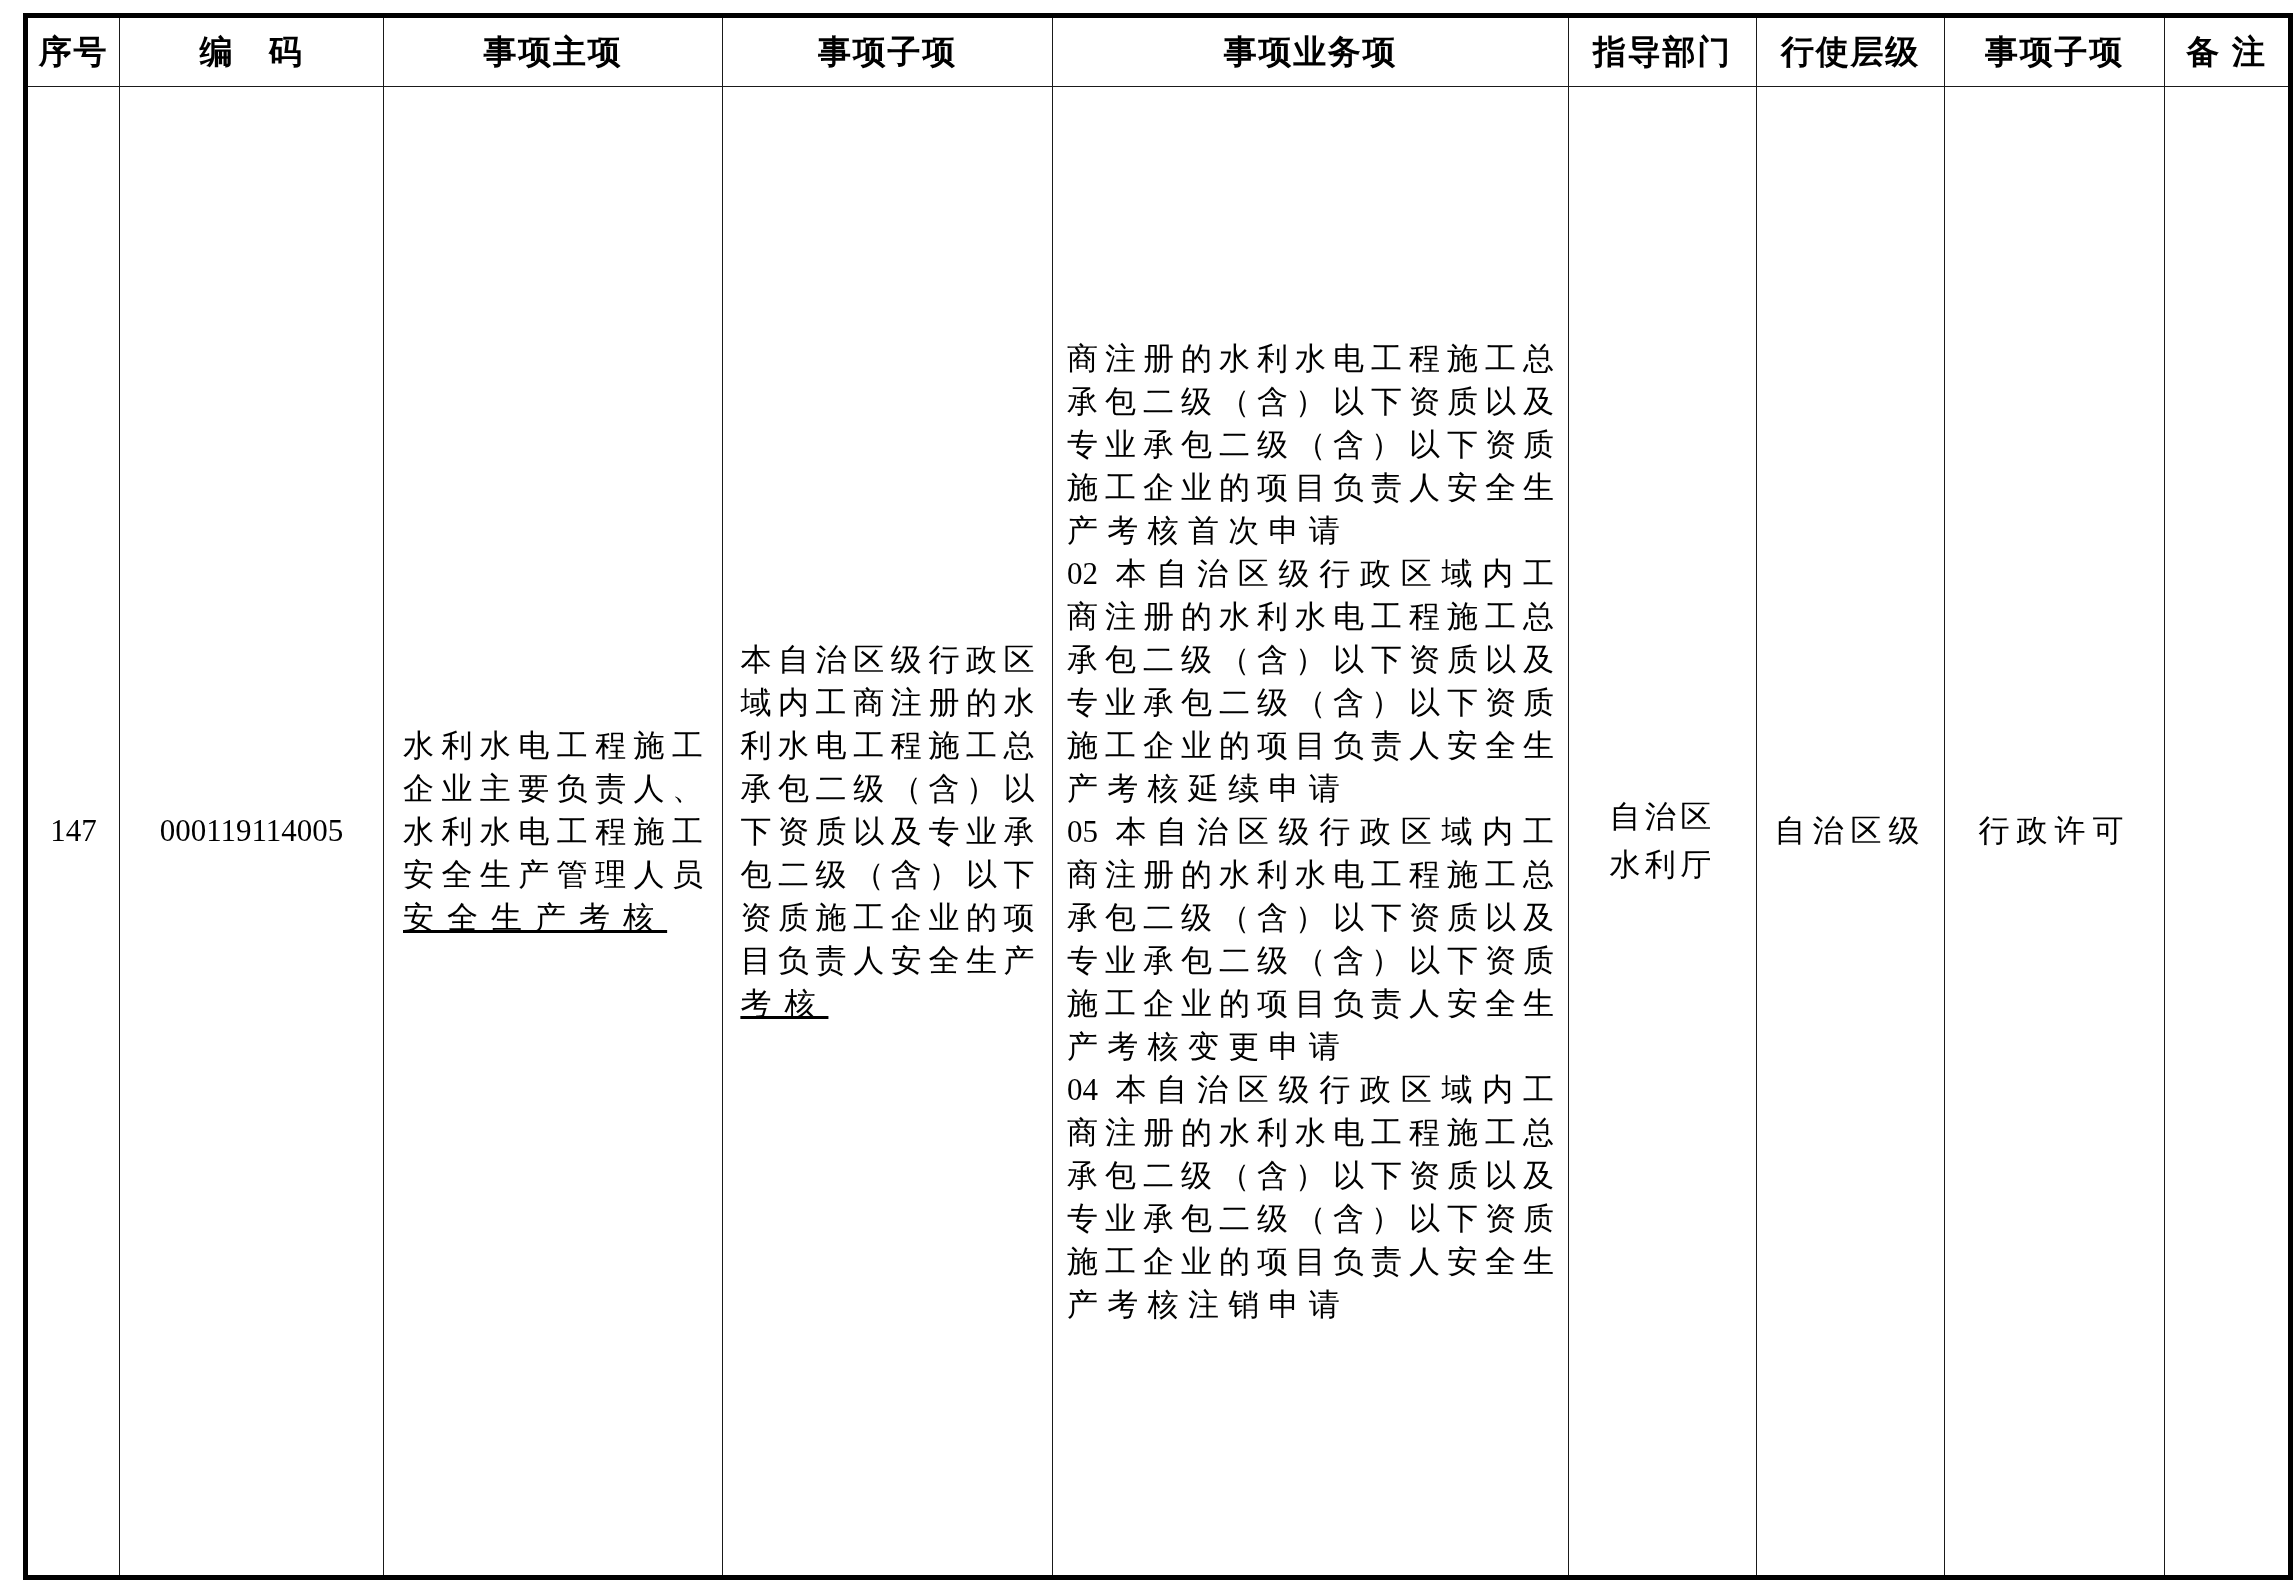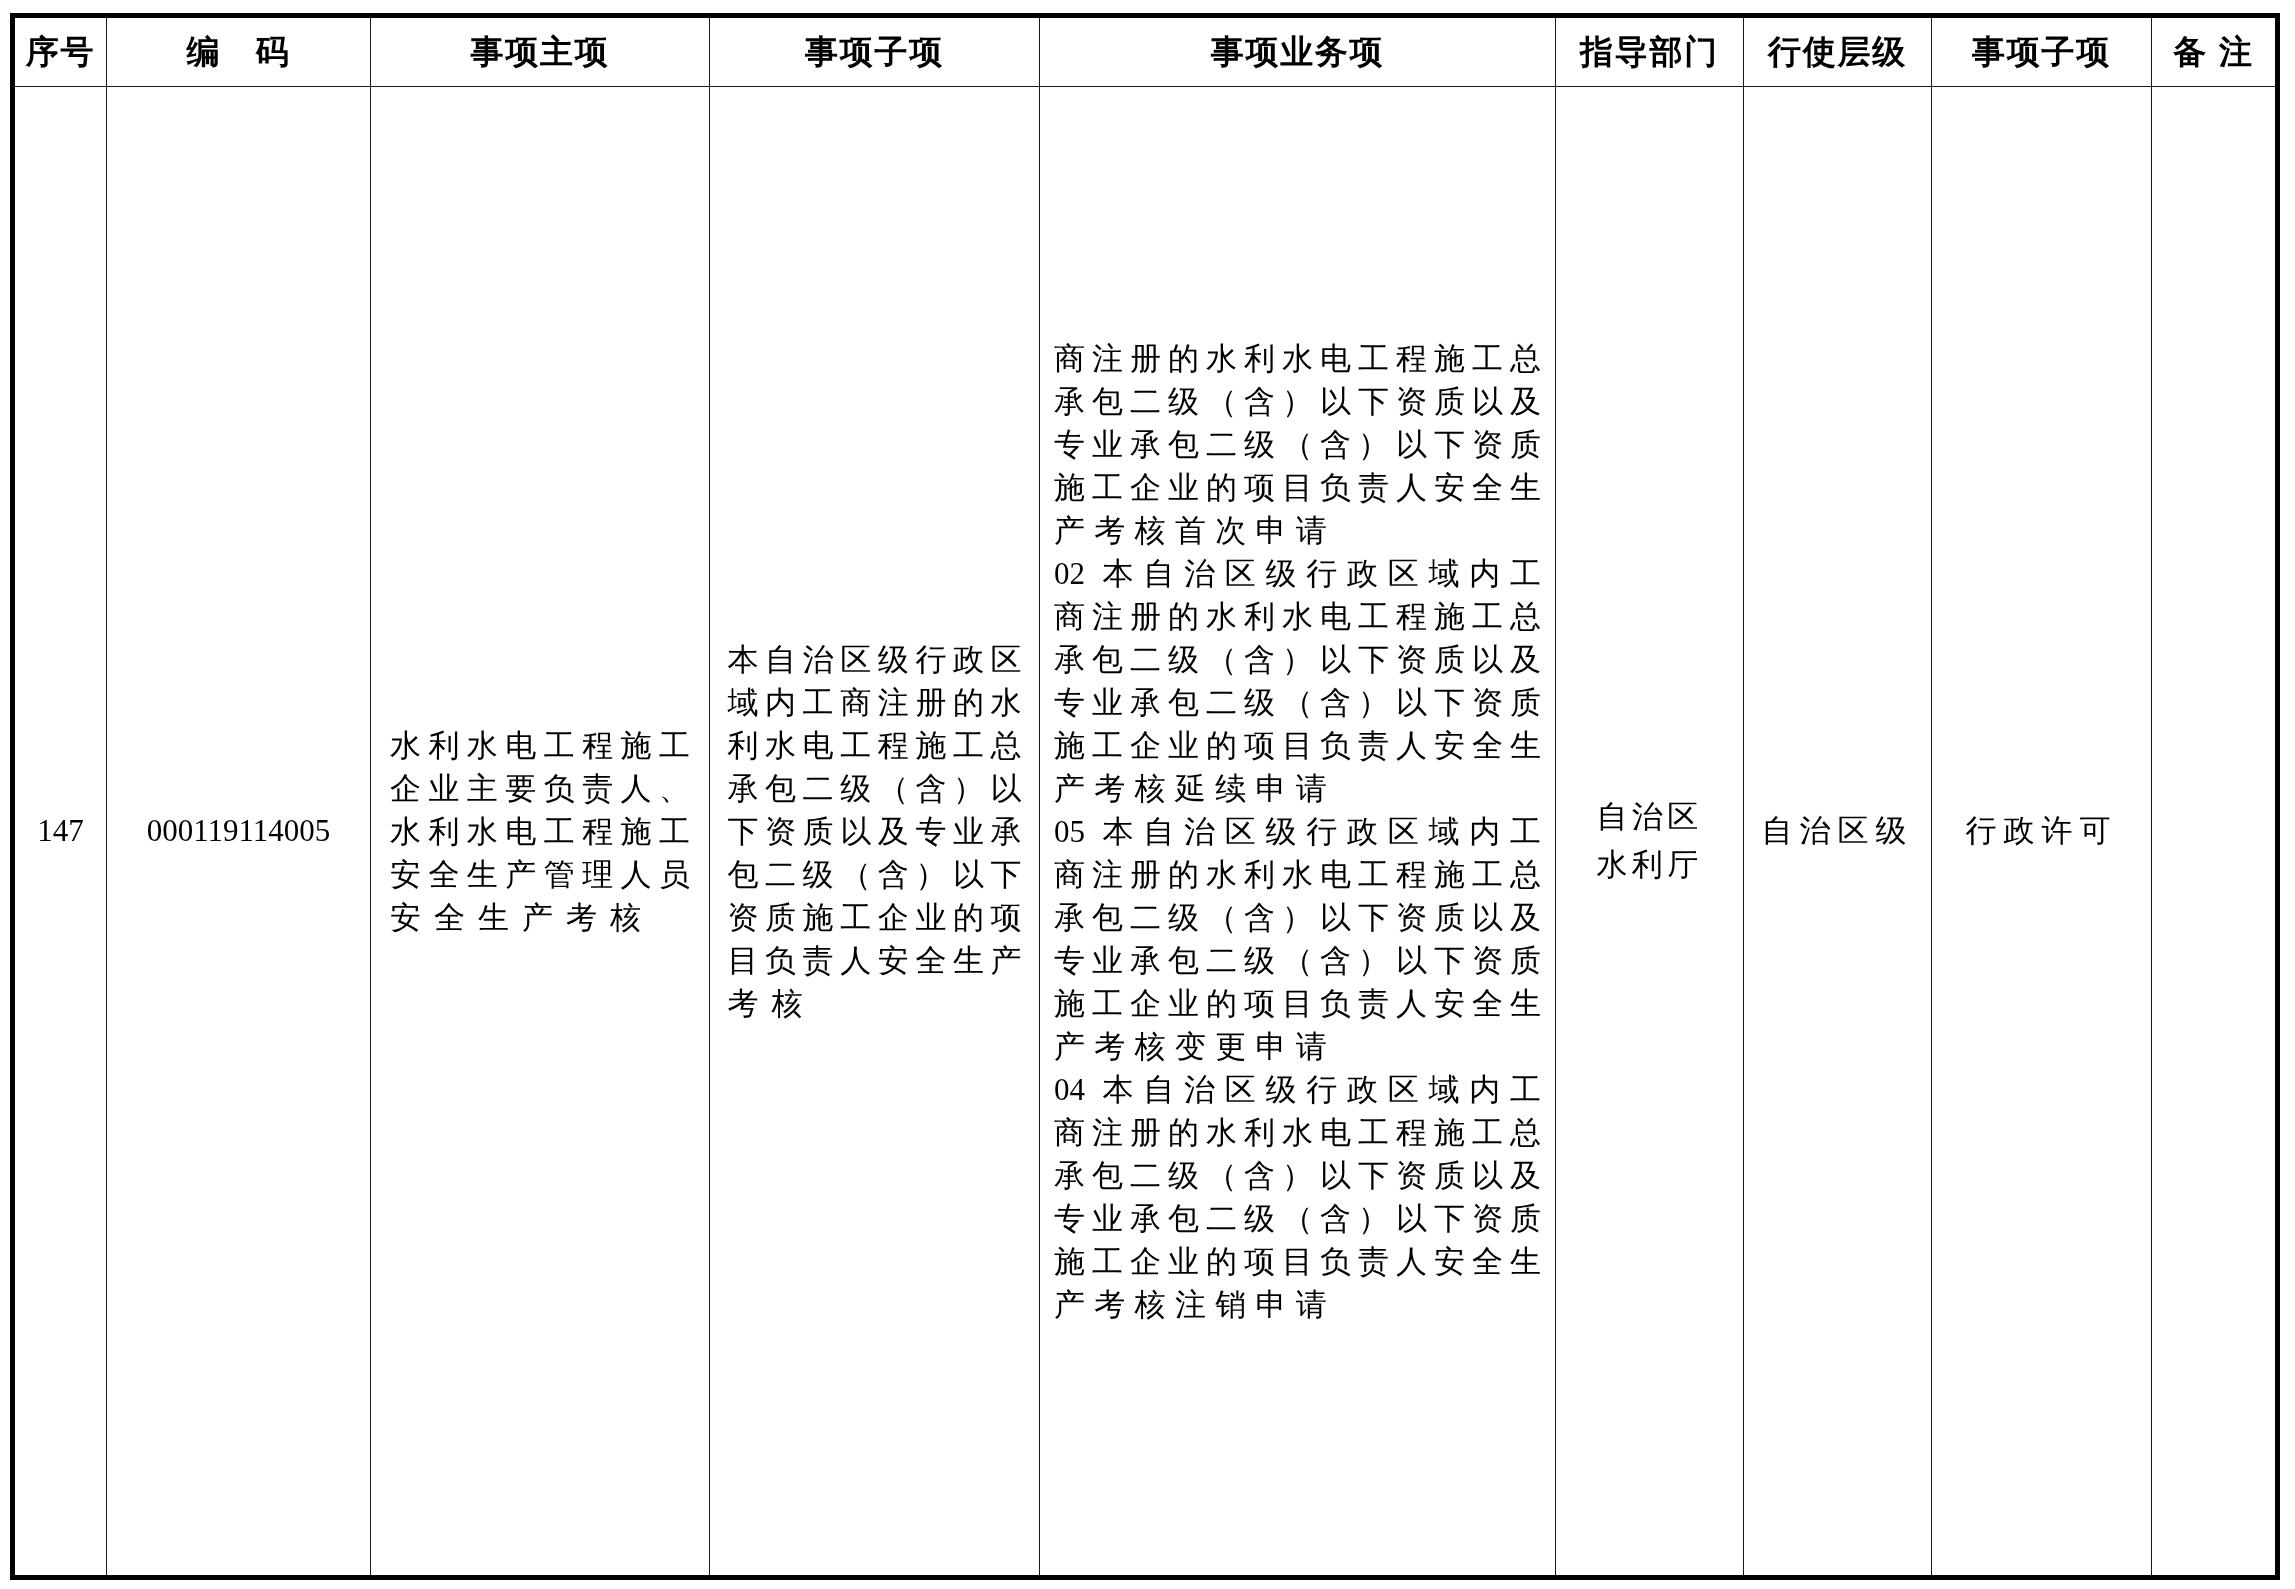--- a/index.html
+++ b/index.html
@@ -6,21 +6,21 @@
   body {
     width: 2295px; height: 1590px;
     background: #ffffff;
     position: relative;
     font-family: "Liberation Serif", "DejaVu Serif", serif;
     color: #000;
     overflow: hidden;
   }
   .table {
     position: absolute;
-    left: 10px; top: 13px;
+    left: 23px; top: 13px;
     width: 2270px; height: 1567px;
     box-sizing: border-box;
     border: 5.2px solid #000;
     display: flex;
     flex-direction: column;
     background: #fff;
   }
   .trow { display: flex; width: 100%; }
   .thead {
     flex: 0 0 69px;
@@ -57,21 +57,21 @@
     white-space: nowrap;
   }
   .td { font-size: 31px; }
   .center { align-items: center; text-align: center; }
   .paras { line-height: 43px; }
   .c3 .paras { padding: 0 19px; }
   .c4 .paras { padding: 0 17.4px; }
   .c5 .paras { padding: 0 14px; }
   .tl { text-align: justify; text-align-last: justify; }
   .tl.last { text-align: left; text-align-last: left; }
-  .ls-wide .tl.last { letter-spacing: 0.42em; }
+  .ls-wide .tl.last { letter-spacing: 0.42em; text-decoration: underline; }
   .ls-mid  .tl.last { letter-spacing: 0.30em; }
   .clines { line-height: 48px; text-align: right; letter-spacing: 4.3px; margin-top: 20px; }
   .spaced { letter-spacing: 7px; white-space: nowrap; }
 </style>
 </head>
 <body>
 
 <div class="table">
 
   <div class="trow thead">

